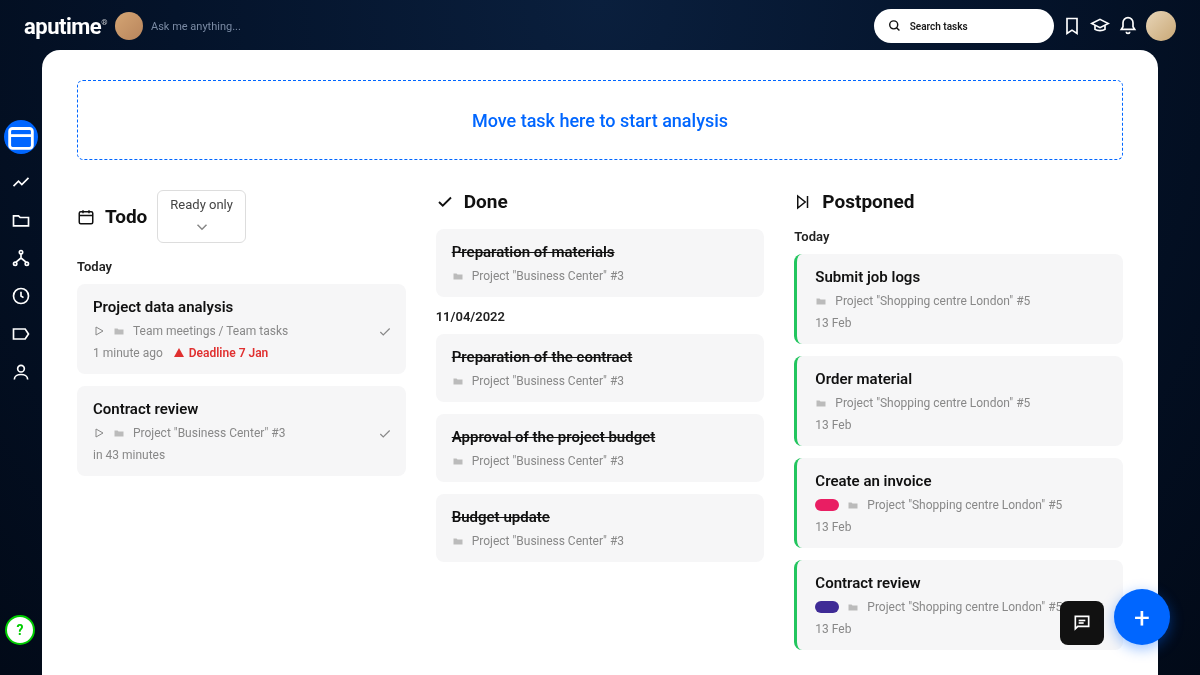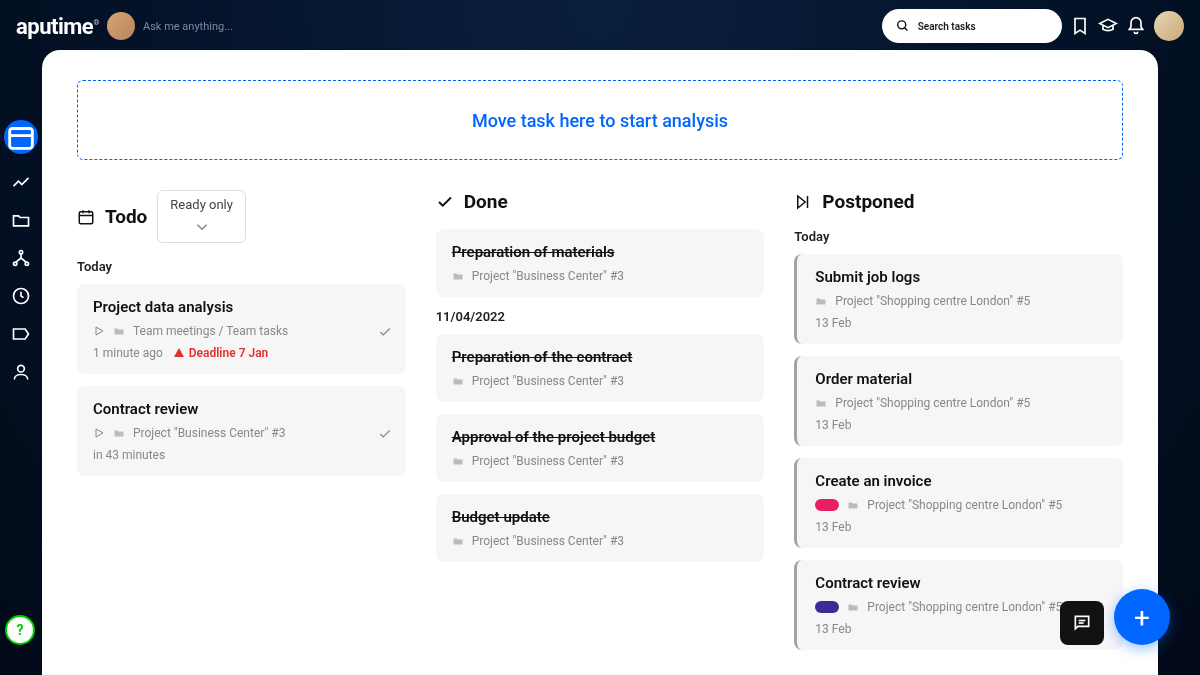--- a/index.html
+++ b/index.html
@@ -1,18 +1,18 @@
 <!DOCTYPE html>
 <html><head>
 <meta charset="utf-8">
 <style>
 * { margin: 0; padding: 0; box-sizing: border-box; font-family: -apple-system, BlinkMacSystemFont, "Segoe UI", Roboto, sans-serif; }
 body { width: 1200px; height: 675px; overflow: hidden; background: radial-gradient(ellipse at top, #0a1f3d 0%, #04132a 50%, #020a18 100%); position: relative; }
 
-.topbar { height: 52px; display: flex; align-items: center; padding: 0 16px; gap: 8px; }
+.topbar { height: 52px; display: flex; align-items: center; padding: 0 24px; gap: 8px; }
 .logo { color: #fff; font-size: 22px; font-weight: 700; letter-spacing: -0.5px; }
 .logo sup { font-size: 8px; opacity: 0.7; }
 .avatar-small { width: 28px; height: 28px; border-radius: 50%; background: linear-gradient(135deg,#d4a574,#b8855c); }
 .ask { color: #7a8aa3; font-size: 11px; }
 .spacer { flex: 1; }
 .search-box { background: #fff; border-radius: 20px; height: 34px; width: 180px; display: flex; align-items: center; padding: 0 14px; gap: 8px; }
 .search-box svg { width: 16px; height: 16px; }
 .search-box input { border: none; outline: none; font-size: 10px; font-weight: 600; color: #333; width: 100%; }
 .search-box input::placeholder { color: #1a1a1a; font-weight: 600; }
 .top-icon { color: #fff; width: 20px; height: 20px; display: flex; align-items: center; justify-content: center; cursor: pointer; }
@@ -31,21 +31,21 @@
 .col { flex: 1; min-width: 0; }
 
 .col-header { display: flex; align-items: center; gap: 10px; margin-bottom: 16px; }
 .col-header svg { width: 18px; height: 18px; }
 .col-title { font-size: 19px; font-weight: 700; color: #111; }
 .filter-dd { border: 1px solid #ddd; border-radius: 6px; padding: 6px 12px; font-size: 13px; color: #444; display: flex; align-items: center; gap: 6px; cursor: pointer; flex-direction: column; }
 
 .section-label { font-size: 13px; font-weight: 600; color: #222; margin-bottom: 10px; margin-top: 4px; }
 
 .task-card { background: #f6f6f7; border-radius: 8px; padding: 14px 16px; margin-bottom: 12px; position: relative; cursor: pointer; }
-.task-card.red-edge { border-left: 3px solid #a3a3a3; padding-left: 18px; }
+.task-card.red-edge { border-left: 3px solid #22c55e; padding-left: 18px; }
 .task-title { font-size: 15px; font-weight: 600; color: #111; margin-bottom: 8px; }
 .task-title.strike { text-decoration: line-through; }
 .task-meta { display: flex; align-items: center; gap: 8px; font-size: 12px; color: #888; flex-wrap: wrap; }
 .task-meta svg { width: 12px; height: 12px; }
 .play-icon { color: #888; }
 .time-row { margin-top: 8px; display: flex; align-items: center; gap: 10px; font-size: 12px; color: #888; }
 .deadline { color: #e03030; font-weight: 600; display: flex; align-items: center; gap: 4px; }
 .check-right { position: absolute; right: 14px; top: 45%; color: #888; }
 .pill { width: 24px; height: 12px; border-radius: 6px; display: inline-block; }
 .pill.pink { background: #e91e63; }

